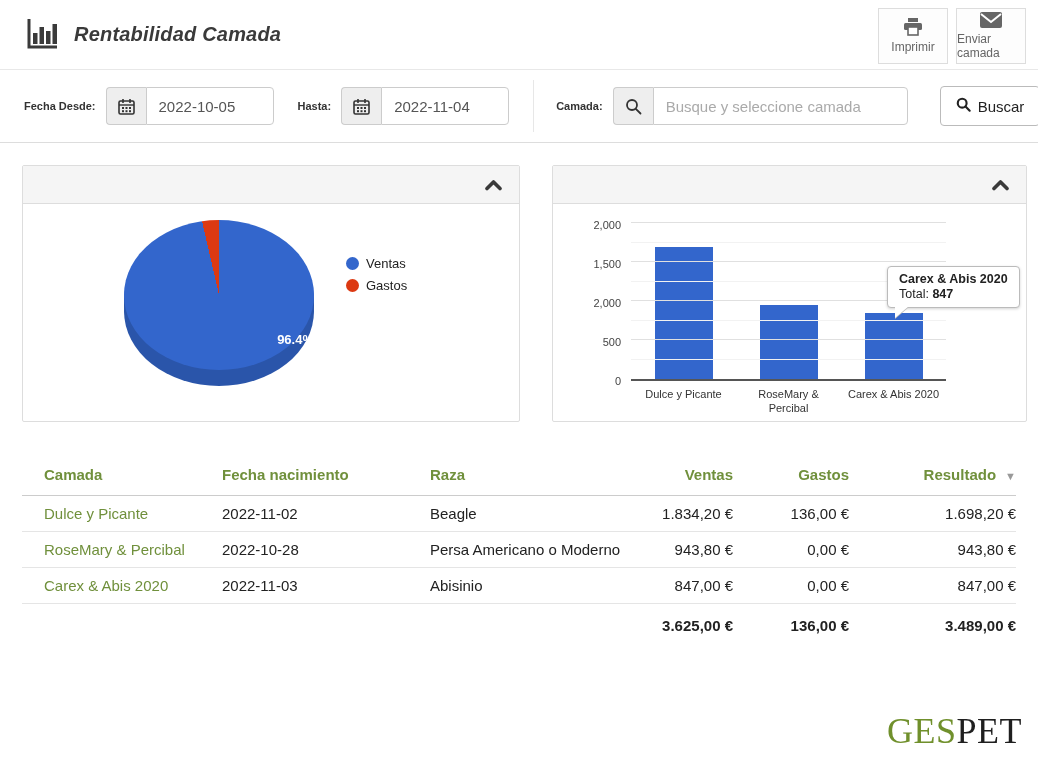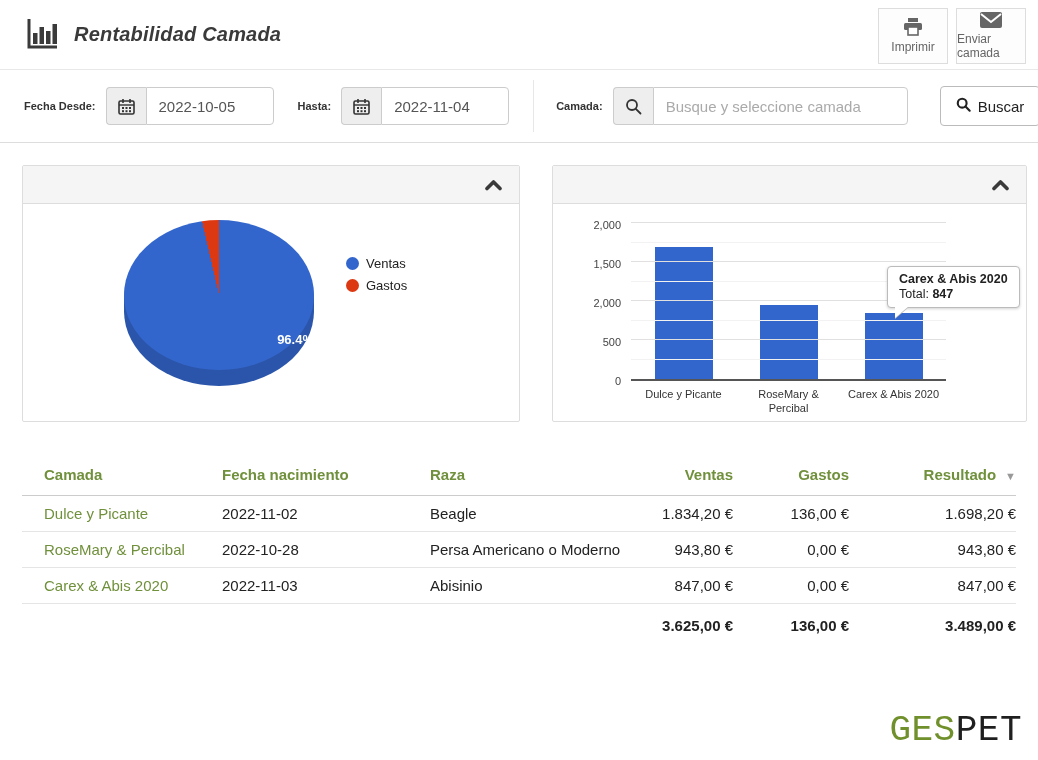--- a/index.html
+++ b/index.html
@@ -108,21 +108,21 @@
   }
   .result-table th.r, .result-table td.r { text-align: right; }
   .result-table td { font-size: 15px; color:#222; padding: 9px 0; border-bottom: 1px solid #e5e5e5; }
   .result-table th:first-child, .result-table td:first-child { padding-left: 22px; }
   .camada-link { color:#70903c; cursor:pointer; }
   .sort-caret { color:#999; font-size: 11px; margin-left: 9px; cursor:pointer; }
   .totals td { font-weight: bold; border-bottom: none; padding-top: 13px; }
 
   
   .brand { position:absolute; right: 16px; top: 710px; font-size: 36px; letter-spacing: .5px;
-    font-family: Liberation Mono, monospace; margin-left: 24px; }
+    font-family: Liberation Serif, serif; margin-left: 24px; }
   .brand .p1 { color:#70902c; }
   .brand .p2 { color:#1f1f1f; }
 </style>
 </head>
 <body>
 
 <div class="app-header">
   <div class="logo-wrap">
     <span>
       <svg width="40" height="40" viewBox="0 0 40 40">

